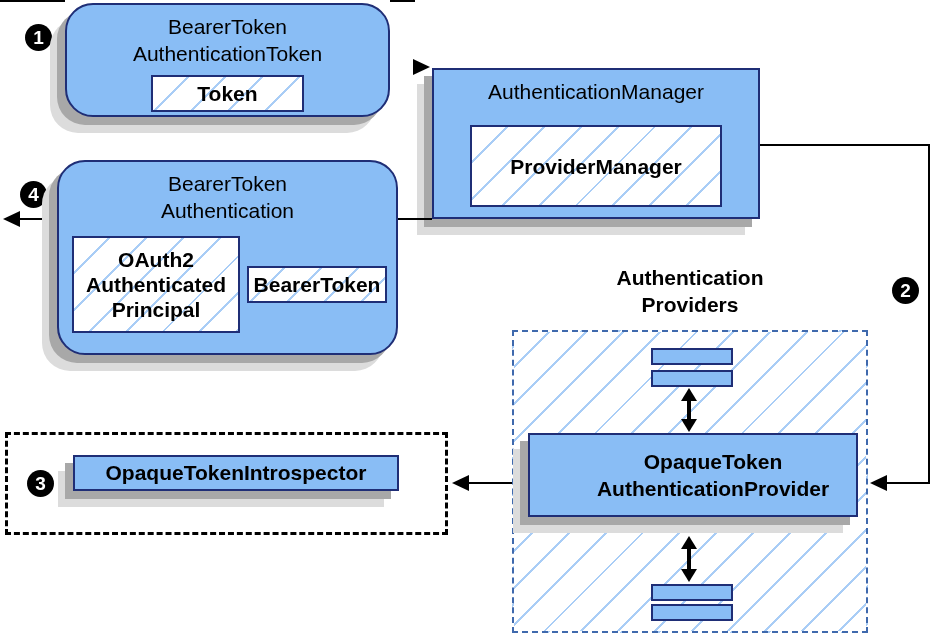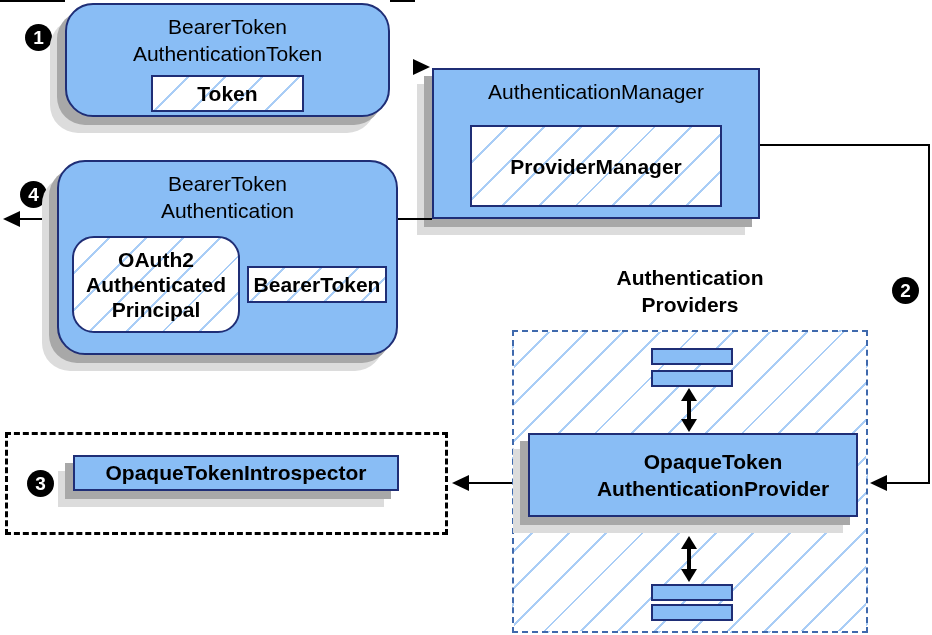--- a/index.html
+++ b/index.html
@@ -88,21 +88,21 @@
 
   <div class="line" style="left:19px;top:218px;width:38px;height:2px;"></div>
   <div class="tri tri-left" style="left:3px;top:211px;"></div>
   <div class="step" style="left:20px;top:181px;">
       <span>4</span>
     </div>
 
   <div class="node rounded" style="left:57px;top:160px;width:341px;height:195px;">
     <div class="node-title pre">BearerToken
 Authentication</div>
-    <div class="hatch pre" style="left:13px;top:74px;width:168px;height:97px;border-radius:22px;">
+    <div class="hatch pre" style="left:13px;top:74px;width:168px;height:97px;">
       <span class="pre">OAuth2
 Authenticated
 Principal</span>
     </div>
     <div class="hatch" style="left:188px;top:104px;width:140px;height:37px;">
       <span>BearerToken</span>
     </div>
   </div>
 
   <div class="line" style="left:760px;top:144px;width:170px;height:2px;"></div>

